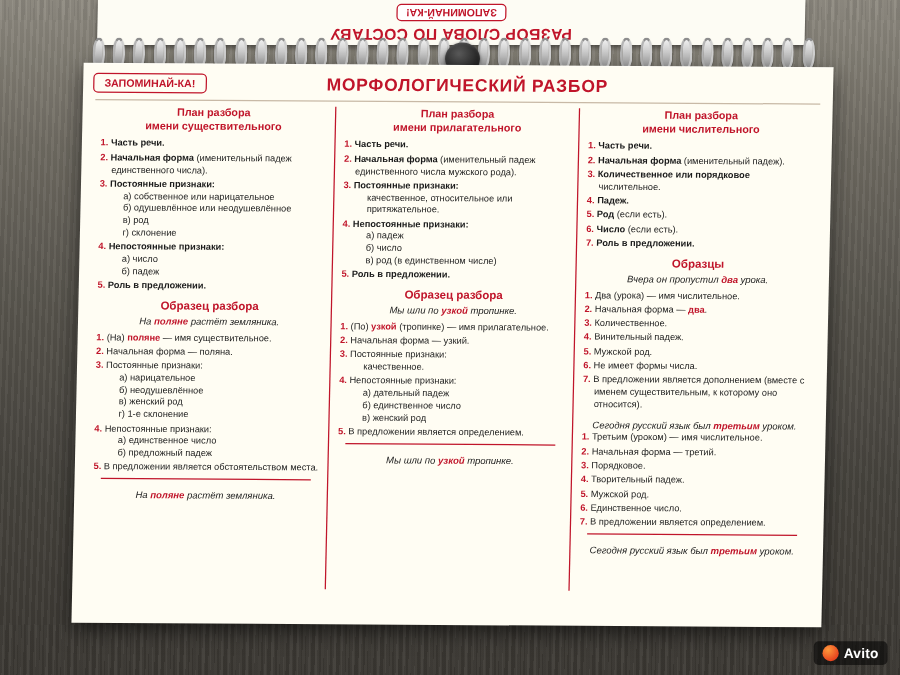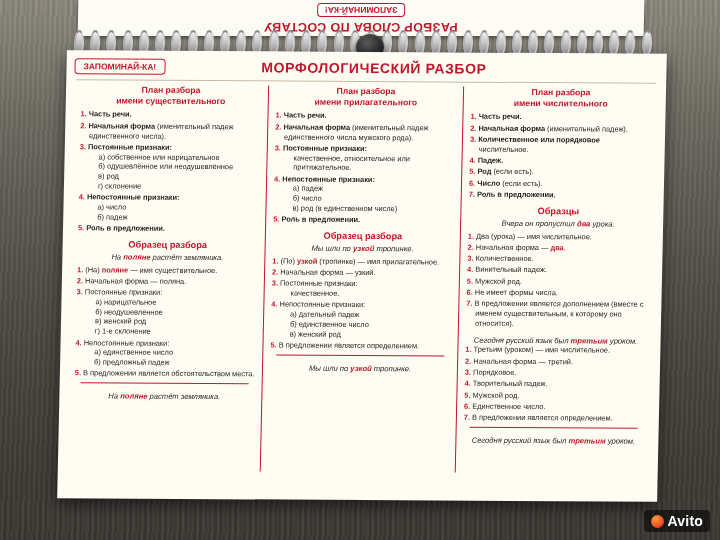--- a/index.html
+++ b/index.html
@@ -120,21 +120,21 @@
   
   .wm{
     position:absolute;right:10px;bottom:8px;display:flex;align-items:center;gap:4px;
     background:rgba(0,0,0,.55);border-radius:4px;padding:3px 7px;
   }
   .wm-dot{
     width:13px;height:13px;border-radius:50%;
     background:radial-gradient(circle at 35% 30%,#ff9a3c,#e8451f 70%);
     display:inline-block;
   }
-  .wm-txt{color:#fff;font-size:14px;font-weight:bold;letter-spacing:.2px;}
+  .wm-txt{color:#fff;font-size:11px;font-weight:bold;letter-spacing:.2px;}
 </style>
 </head>
 <body>
 
 <div class="photo">
   <div class="bg"></div>
   <div class="bg-strip" style="top:0;height:16px;opacity:.5;"></div>
   <div class="bg-strip" style="bottom:0;height:40px;opacity:.45;"></div>
 
   <div class="backpage">

